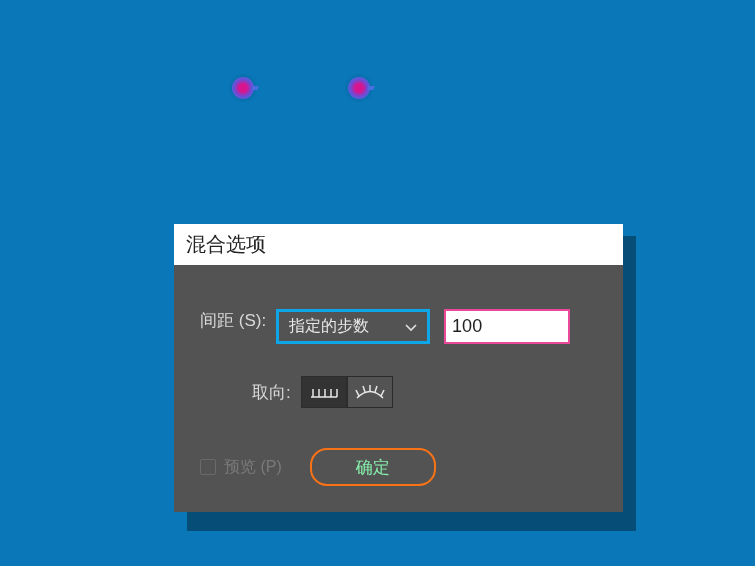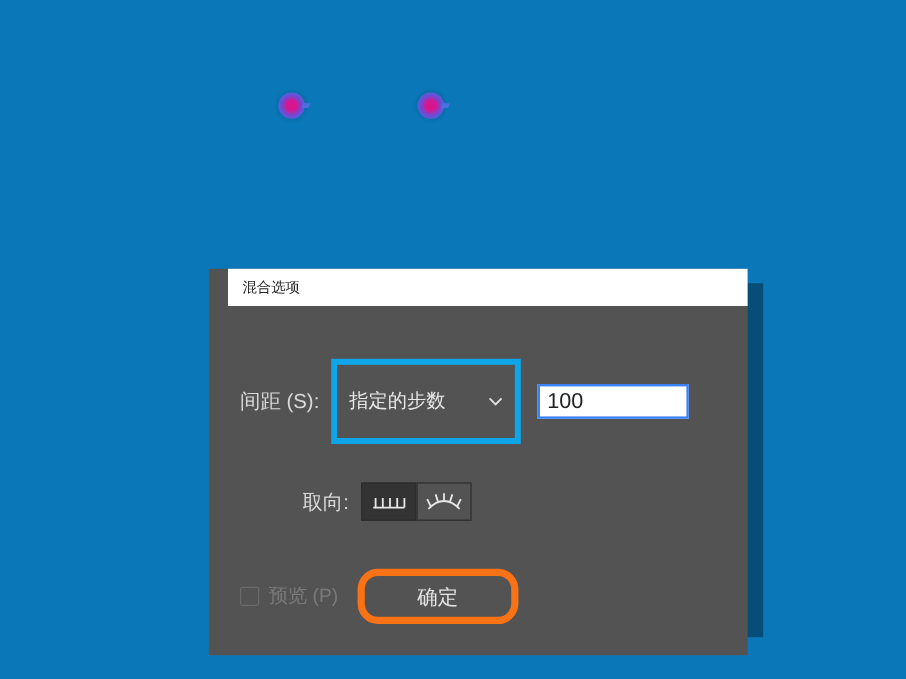--- a/index.html
+++ b/index.html
@@ -44,57 +44,55 @@
   .dialog {
     position: absolute;
     left: 174px;
     top: 224px;
     width: 449px;
     background: #535353;
   }
   .titlebar {
     background: #ffffff;
     color: #222;
-    font-size: 12px;
+    font-size: 20px;
     padding: 7px 12px;
-    margin-left: 16px;
   }
   .body {
     padding: 44px 26px 26px 26px;
   }
   .row {
     display: flex;
-    align-items: center;
     margin-bottom: 32px;
   }
   .label {
     color: #d9d9d9;
     font-size: 17px;
     margin-right: 10px;
     white-space: nowrap;
   }
   .select {
     display: flex;
     align-items: center;
     justify-content: space-between;
     background: #535353;
-    border: 5px solid #0ea5e9;
+    border: 3px solid #0ea5e9;
     color: #e8e8e8;
     font-size: 16px;
-    padding: 20px 10px;
+    padding: 4px 10px;
     width: 128px;
     cursor: pointer;
   }
   .chev {
     margin-left: 10px;
   }
   .input {
     width: 110px;
     background: #fff;
-    border: 2px solid #3b82f6;
+    border: 2px solid #ec4899;
     color: #222;
     font-size: 18px;
     padding: 2px 6px;
     margin-left: 14px;
     font-family: inherit;
     caret-color: #000;
   }
 
   .orient-row {
     display: flex;
@@ -115,44 +113,44 @@
     align-items: center;
     justify-content: center;
     cursor: pointer;
   }
   .orient-btn.active {
     background: #333333;
   }
 
   .footer {
     display: flex;
-    gap: 0;
+    gap: 12px;
   }
   .checkbox {
     display: flex;
     align-items: center;
     color: #7a7a7a;
     font-size: 16px;
     margin-right: 16px;
     cursor: pointer;
   }
   .checkbox-box {
     width: 14px;
     height: 14px;
     border: 1px solid #6a6a6a;
     margin-right: 8px;
     border-radius: 2px;
   }
   .btn {
     flex: 0 0 auto;
     width: 122px;
     height: 34px;
-    border: 6px solid #f97316;
+    border: 2px solid #f97316;
     border-radius: 17px;
-    color: #e5e5e5;
+    color: #86efac;
     font-size: 17px;
     display: flex;
     align-items: center;
     justify-content: center;
     cursor: pointer;
     background: transparent;
   }
 </style>
 </head>
 <body>

